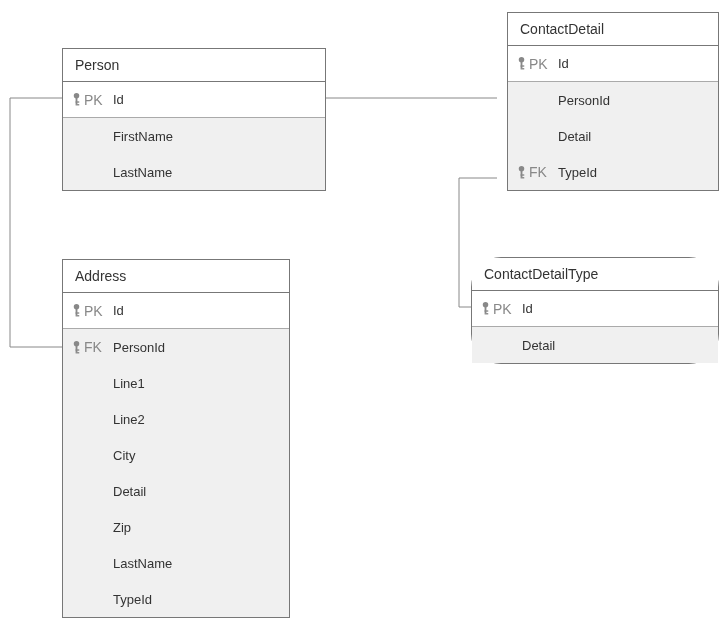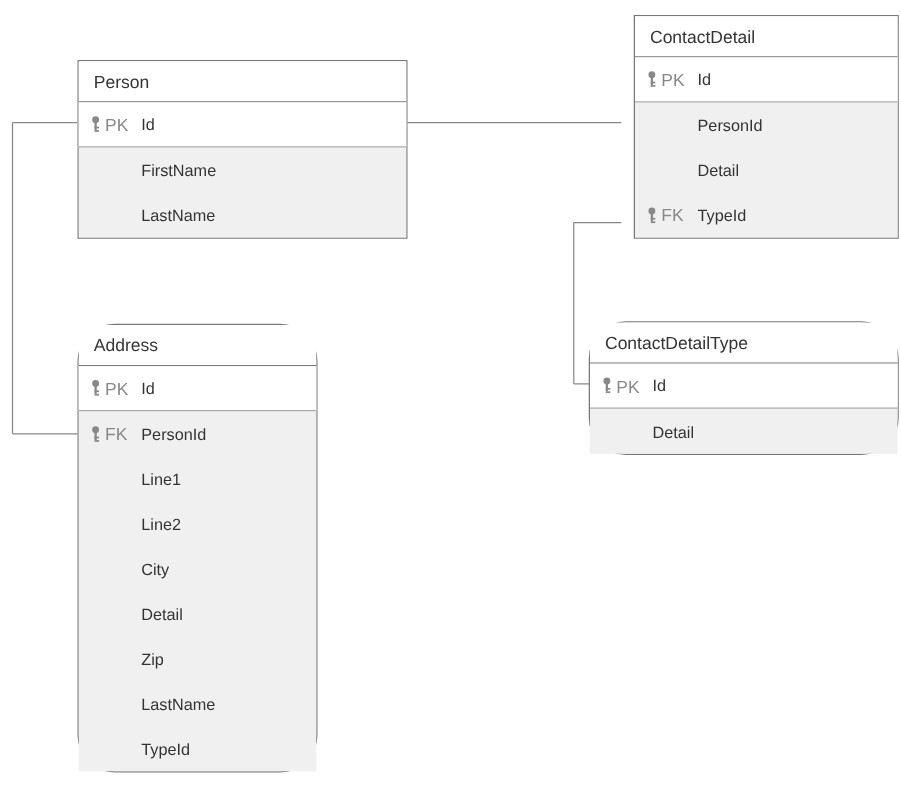--- a/index.html
+++ b/index.html
@@ -108,21 +108,21 @@
         <span class="keycol"></span>
         <span class="fieldname">FirstName</span>
       </div>
       <div class="row">
         <span class="keycol"></span>
         <span class="fieldname">LastName</span>
       </div>
     </div>
   </div>
 
-  <div class="entity" style="left:62px; top:259px; width:192px;border-radius:30px;">
+  <div class="entity" style="left:62px; top:259px; width:228px;">
     <div class="entity-title">Address</div>
     <div class="entity-body">
       <div class="row pk">
         <span class="keycol">
           <svg viewBox="0 0 24 32">
               <circle cx="12" cy="8" r="6" fill="#888"></circle>
               <rect x="10" y="12" width="4" height="14" fill="#888"></rect>
               <rect x="10" y="20" width="8" height="3" fill="#888"></rect>
               <rect x="10" y="26" width="8" height="3" fill="#888"></rect>
             </svg>

